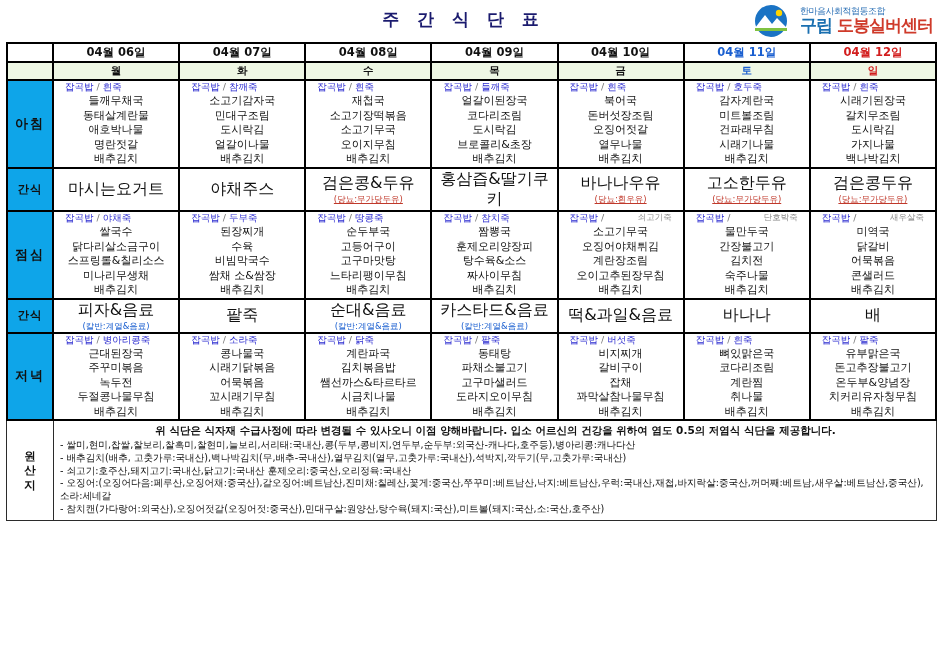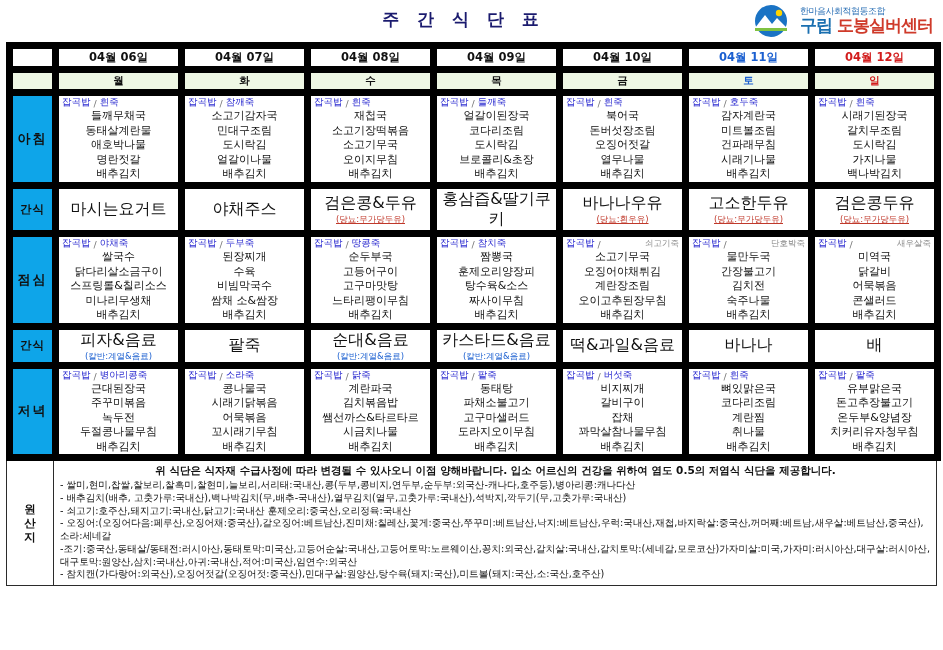--- a/index.html
+++ b/index.html
@@ -26,21 +26,21 @@
   .logo-main .red{color:#cf3a2a;}
 
   
   table.menu{
     border-collapse:collapse;
     width:931px;
     table-layout:fixed;
     margin-top:2px;
   }
   table.menu td,table.menu th{
-    border:7px solid #000000;
+    border:2px solid #000000;
     padding:0;
     vertical-align:middle;
     text-align:center;
   }
   .col-label{width:46px;}
   .daycol{width:126px;}
 
   .date-cell{height:17px;font-size:11.5px;font-weight:bold;color:#111;background:#ffffff;}
   .date-sat{color:#1a5fd0;}
   .date-sun{color:#d21d1d;}
@@ -48,22 +48,22 @@
   .dow-sat{color:#1a5fd0;}
   .dow-sun{color:#d21d1d;}
 
   .label-cell{
     background:#0ea5e9;font-weight:bold;font-size:13px;color:#111;letter-spacing:2px;
   }
   .label-snack{font-size:11.5px;letter-spacing:1px;}
 
   .meal-cell{padding:2px 1px 3px 1px;}
   .rice-line{
-    display:flex;align-items:flex-end;justify-content:flex-start;
-    font-size:9.5px;color:#2a2ad0;padding:0 3px;white-space:nowrap;
+    display:flex;align-items:flex-start;justify-content:flex-start;
+    font-size:9.5px;color:#2a2ad0;padding:0 11px;white-space:nowrap;
   }
   .rice-line .rice{color:#2a2ad0;}
   .rice-line .sep{color:#777;margin:0 3px;}
   .rice-line .soup{color:#2a2ad0;}
   .rice-line .tag-right{margin-left:auto;color:#8a8a8a;font-size:8.5px;}
   .dish{font-size:11px;line-height:1.32;color:#111;}
 
   .snack-cell{height:30px;font-size:10.5px;line-height:1.3;}
   .snack-main{font-size:16px;}
   .snack-sub{font-size:8.5px;color:#c0392b;text-decoration:underline;}
@@ -461,19 +461,18 @@
 
   <div class="origin-wrap">
     <div class="origin-label">원<br>산<br>지</div>
     <div class="origin-body">
       <div class="origin-head">위 식단은 식자재 수급사정에 따라 변경될 수 있사오니 이점 양해바랍니다. 입소 어르신의 건강을 위하여 염도 0.5의 저염식 식단을 제공합니다.</div>
       <div id="origin-lines">
           <div class="origin-line">- 쌀미,현미,찹쌀,찰보리,찰흑미,찰현미,늘보리,서리태:국내산,콩(두부,콩비지,연두부,순두부:외국산-캐나다,호주등),병아리콩:캐나다산</div>
           <div class="origin-line">- 배추김치(배추, 고춧가루:국내산),백나박김치(무,배추-국내산),열무김치(열무,고춧가루:국내산),석박지,깍두기(무,고춧가루:국내산)</div>
           <div class="origin-line">- 쇠고기:호주산,돼지고기:국내산,닭고기:국내산 훈제오리:중국산,오리정육:국내산</div>
           <div class="origin-line">- 오징어:(오징어다음:페루산,오징어채:중국산),갈오징어:베트남산,진미채:칠레산,꽃게:중국산,쭈꾸미:베트남산,낙지:베트남산,우럭:국내산,재첩,바지락살:중국산,꺼머째:베트남,새우살:베트남산,중국산),소라:세네갈</div>
-          <div class="origin-line">-조기:중국산,동태살/동태전:러시아산,동태토막:미국산,고등어순살:국내산,고등어토막:노르웨이산,꽁치:외국산,갈치살:국내산,갈치토막:(세네갈,모로코산)가자미살:미국,가자미:러시아산,대구살:러시아산,대구토막:원양산,삼치:국내산,아귀:국내산,적어:미국산,임연수:외국산</div>
           <div class="origin-line">- 참치캔(가다랑어:외국산),오징어젓갈(오징어젓:중국산),민대구살:원양산,탕수육(돼지:국산),미트볼(돼지:국산,소:국산,호주산)</div>
         </div>
     </div>
   </div>
 
 </div>
 
 </body></html>

